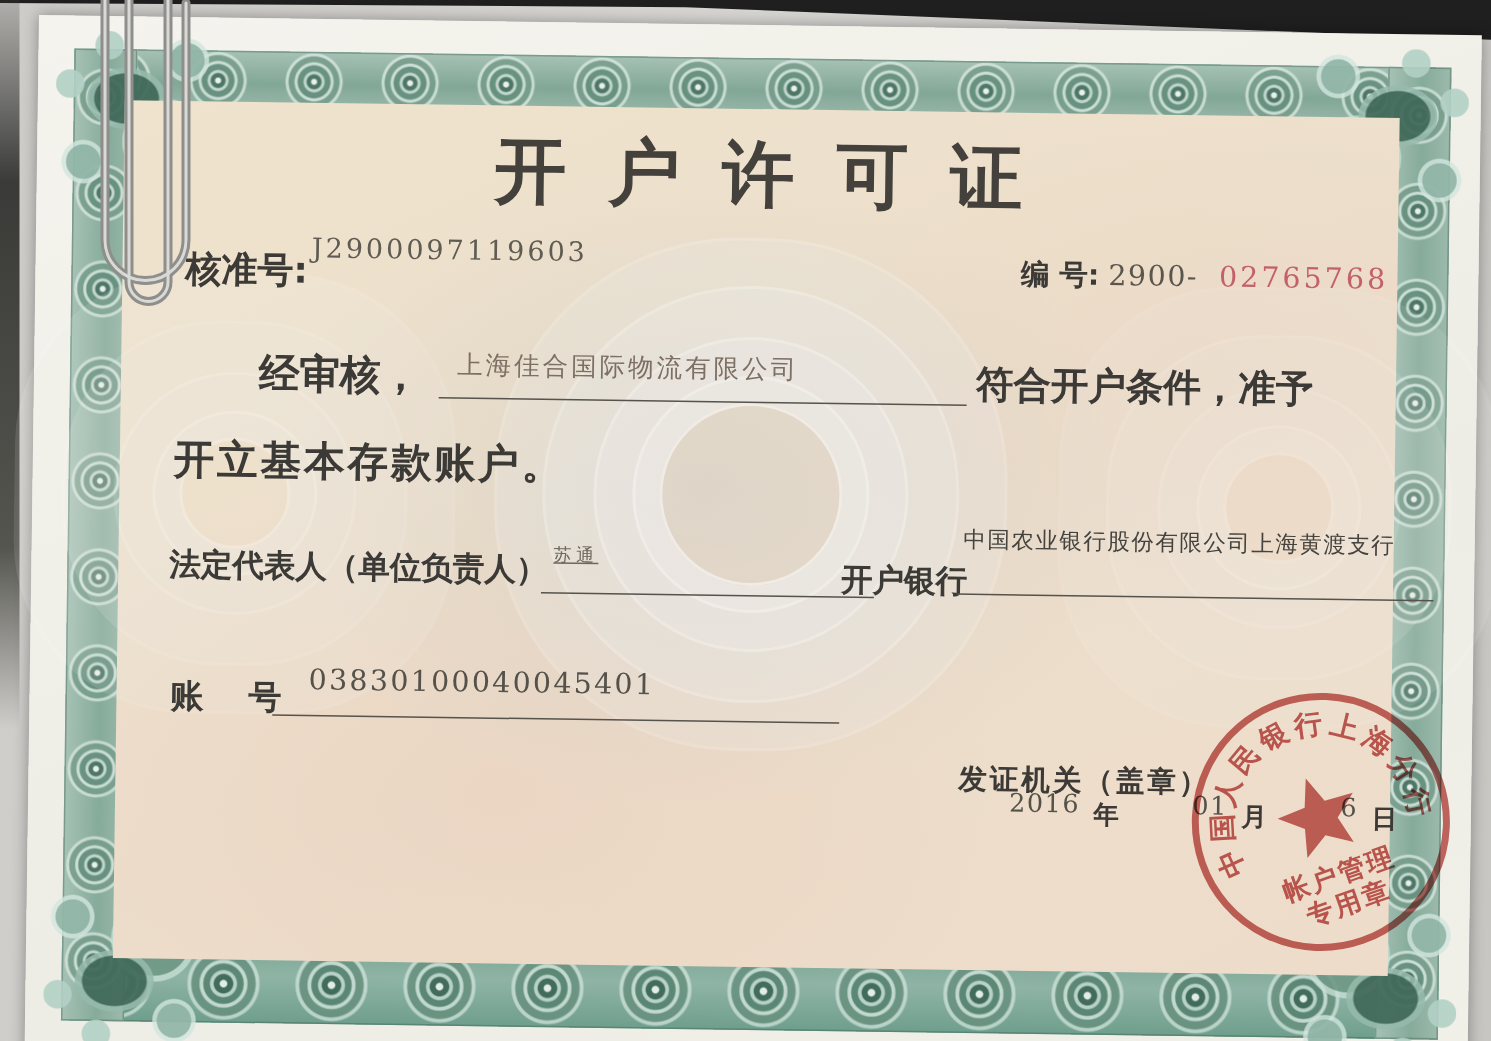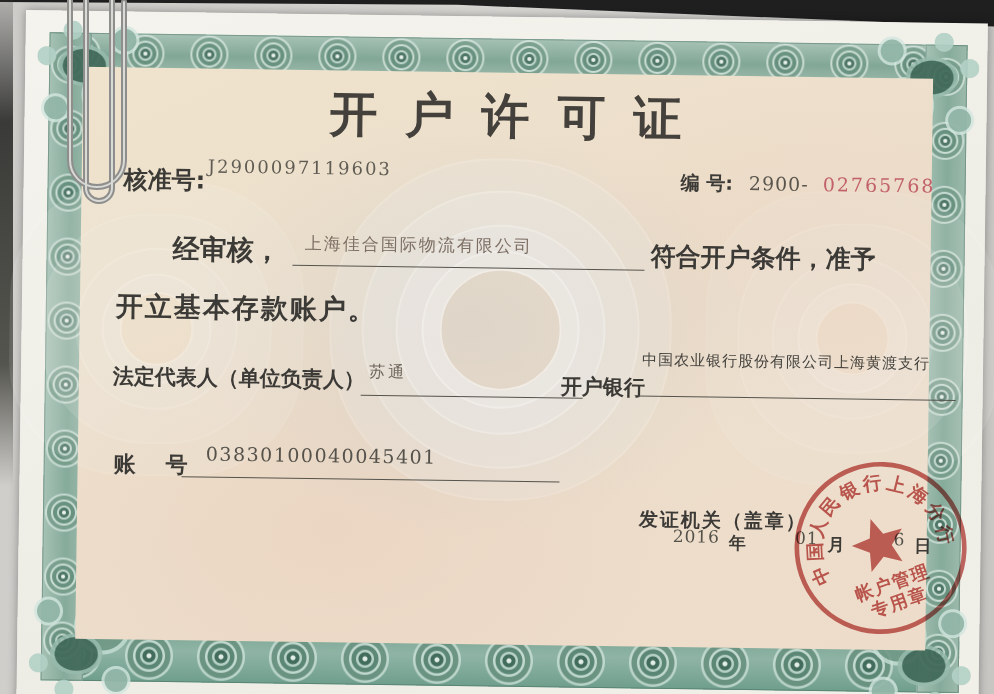--- a/index.html
+++ b/index.html
@@ -69,31 +69,31 @@
   .abs{position:absolute;white-space:nowrap;}
   .title{left:0;width:100%;top:68px;text-align:center;font-family:"DejaVu Serif",serif;
     font-size:48px;font-weight:700;letter-spacing:28px;text-indent:28px;color:#44413c;}
   .lbl{font-weight:700;color:#3c3a36;}
   .serif-val{font-family:"DejaVu Serif",serif;}
   .uline{position:absolute;border-bottom:1.5px solid #55534c;}
 
   .approval-lbl{left:100px;top:152px;font-size:24px;}
   .approval-val{left:184px;top:143px;font-size:18px;color:#605c53;letter-spacing:2px;}
   .serial-grp{left:657px;top:151px;font-size:19px;}
-  .serial-grp .pre{font-family:"DejaVu Serif",serif;color:#5a564e;letter-spacing:1px;margin-left:10px;}
+  .serial-grp .pre{font-family:"DejaVu Serif",serif;color:#5a564e;letter-spacing:1px;margin-left:0;}
   .serial-grp .num{font-family:"DejaVu Serif",serif;color:#c2616b;letter-spacing:2px;margin-left:8px;}
 
   .reviewed-lbl{left:150px;top:219px;font-size:27px;}
   .company{left:282px;top:218px;font-size:17px;color:#7d6f64;letter-spacing:2px;}
   .u-company{left:270px;top:215px;width:352px;height:36px;}
   .reviewed-suffix{left:628px;top:221px;font-size:25px;font-weight:700;}
   .reviewed-line2{left:94px;top:277px;font-size:27px;font-weight:700;letter-spacing:2px;}
 
   .legalrep-lbl{left:92px;top:351px;font-size:21px;}
-  .legalrep-val{left:348px;top:347px;font-size:16px;color:#6f675c;letter-spacing:3px;}
+  .legalrep-val{left:348px;top:347px;font-size:12px;color:#6f675c;letter-spacing:3px;text-decoration:underline;}
   .u-legalrep{left:340px;top:347px;width:222px;height:33px;}
   .bank-lbl{left:540px;top:355px;font-size:21px;}
   .bank-val{left:621px;top:331px;font-size:15px;color:#45433e;letter-spacing:1px;line-height:21px;white-space:normal;width:310px;}
   .u-bank{left:617px;top:347px;width:318px;height:30px;}
 
   .account-lbl{left:94px;top:438px;font-size:22px;letter-spacing:4px;}
   .account-val{left:186px;top:430px;font-size:19px;color:#55524b;letter-spacing:1.5px;}
   .u-account{left:162px;top:428px;width:378px;height:36px;}
 
   .issuer-lbl{left:620px;top:488px;font-size:19px;letter-spacing:2px;z-index:3;}

